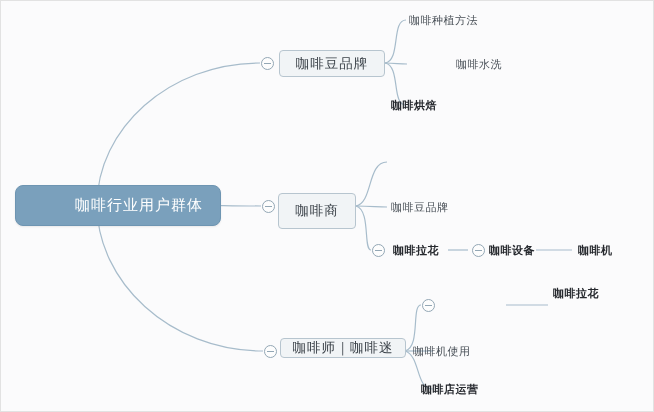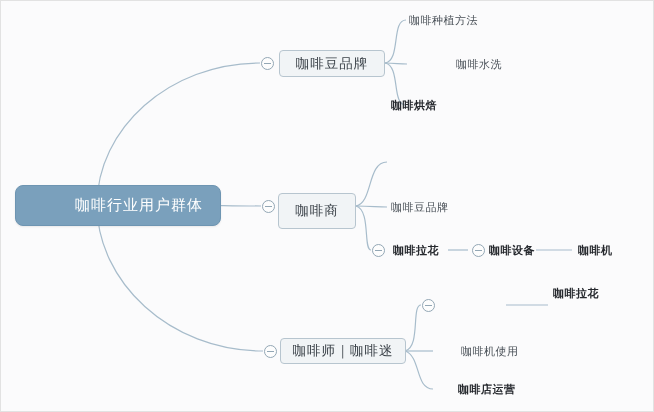--- a/index.html
+++ b/index.html
@@ -26,21 +26,21 @@
   }
   .branch-topic{
     position:absolute;box-sizing:border-box;
     background:var(--branch-fill);border:1px solid var(--branch-border);border-radius:4px;
     color:var(--branch-text);font-size:13.5px;font-weight:500;
     display:flex;align-items:center;justify-content:center;letter-spacing:1px;
     cursor:default;
   }
   .bt-grower{left:278px;top:49px;width:106px;height:27px;}
   .bt-merchant{left:277px;top:192px;width:78px;height:36px;}
-  .bt-barista{left:279px;top:337px;width:126px;height:26px;}
+  .bt-barista{left:279px;top:337px;width:126px;height:20px;}
   .leaf{
     position:absolute;transform:translateY(-50%);
     font-size:11px;color:var(--leaf-text);letter-spacing:0.5px;white-space:nowrap;cursor:default;
   }
   .leaf.bold{font-weight:bold;color:var(--leaf-bold);}
   .collapse{
     position:absolute;width:13px;height:13px;box-sizing:border-box;
     border:1px solid var(--line-dark);border-radius:50%;background:#fdfdfd;
     cursor:pointer;
   }
@@ -93,16 +93,16 @@
   <div class="leaf" style="left:408px;top:19px;">咖啡种植方法</div>
   <div class="leaf" style="left:411px;top:63px;padding-left:44px;">咖啡水洗</div>
   <div class="leaf bold" style="left:390px;top:104px;">咖啡烘焙</div>
 
   <div class="leaf" style="left:390px;top:206px;">咖啡豆品牌</div>
   <div class="leaf bold" style="left:392px;top:249px;">咖啡拉花</div>
   <div class="leaf bold" style="left:488px;top:249px;">咖啡设备</div>
   <div class="leaf bold" style="left:577px;top:249px;">咖啡机</div>
 
   <div class="leaf bold" style="left:552px;top:292px;">咖啡拉花</div>
-  <div class="leaf" style="left:460px;top:350px;">咖啡机使用</div>
-  <div class="leaf bold" style="left:457px;top:388px;">咖啡店运营</div>
+  <div class="leaf" style="left:412px;top:350px;">咖啡机使用</div>
+  <div class="leaf bold" style="left:420px;top:388px;">咖啡店运营</div>
 
 </div>
 
 </body></html>

